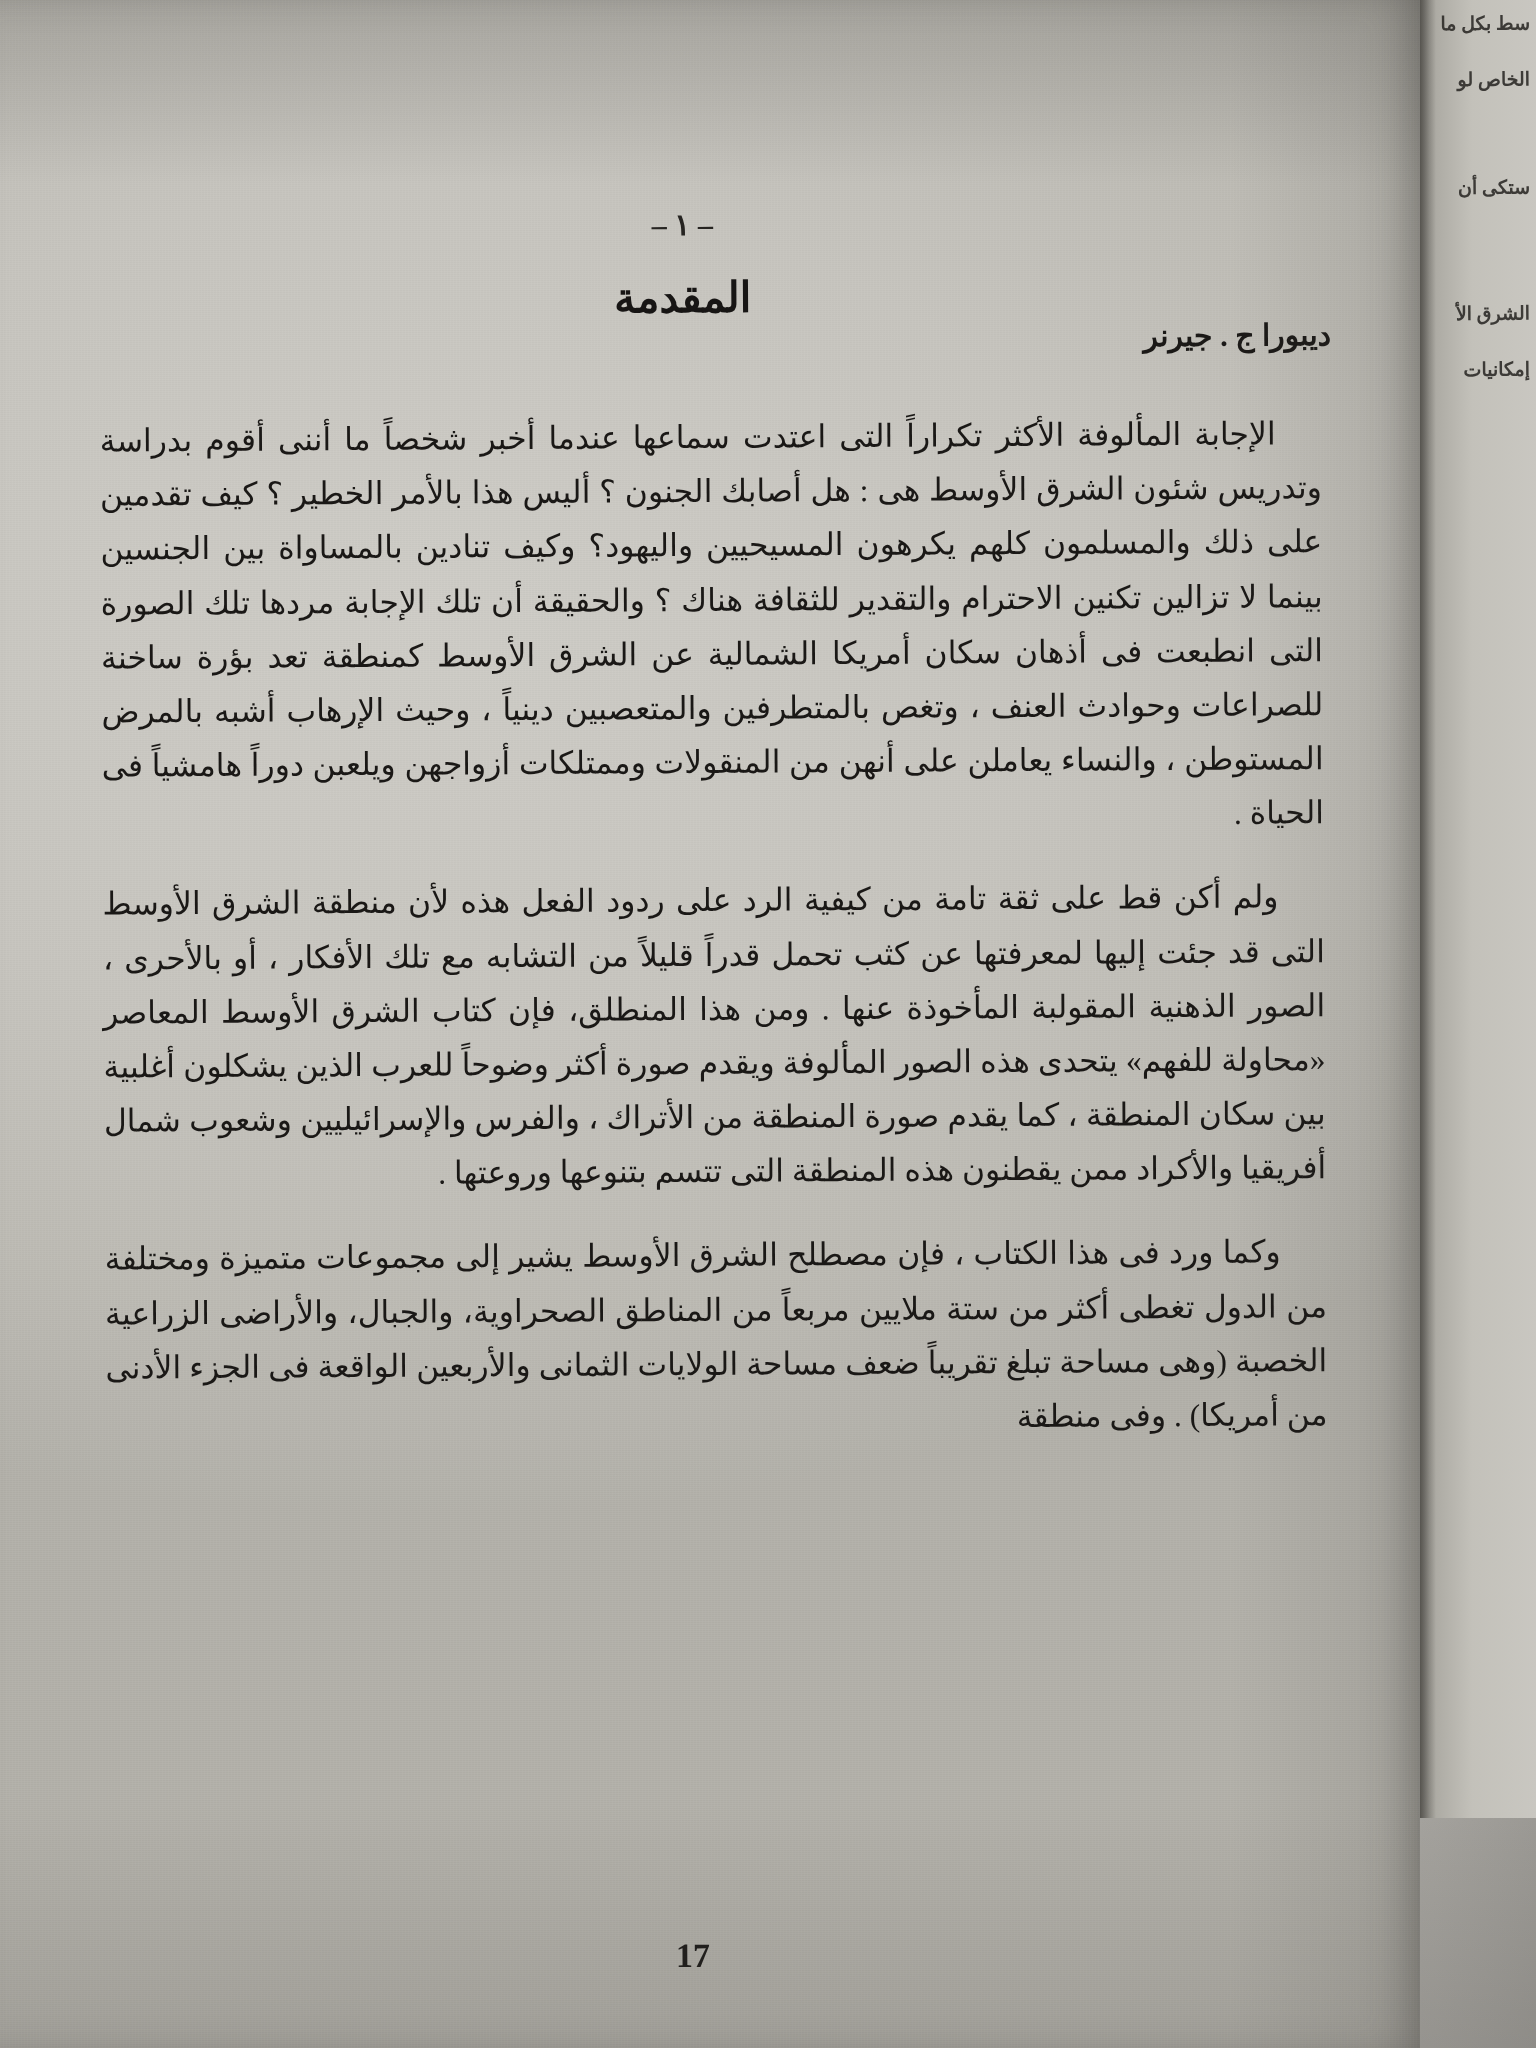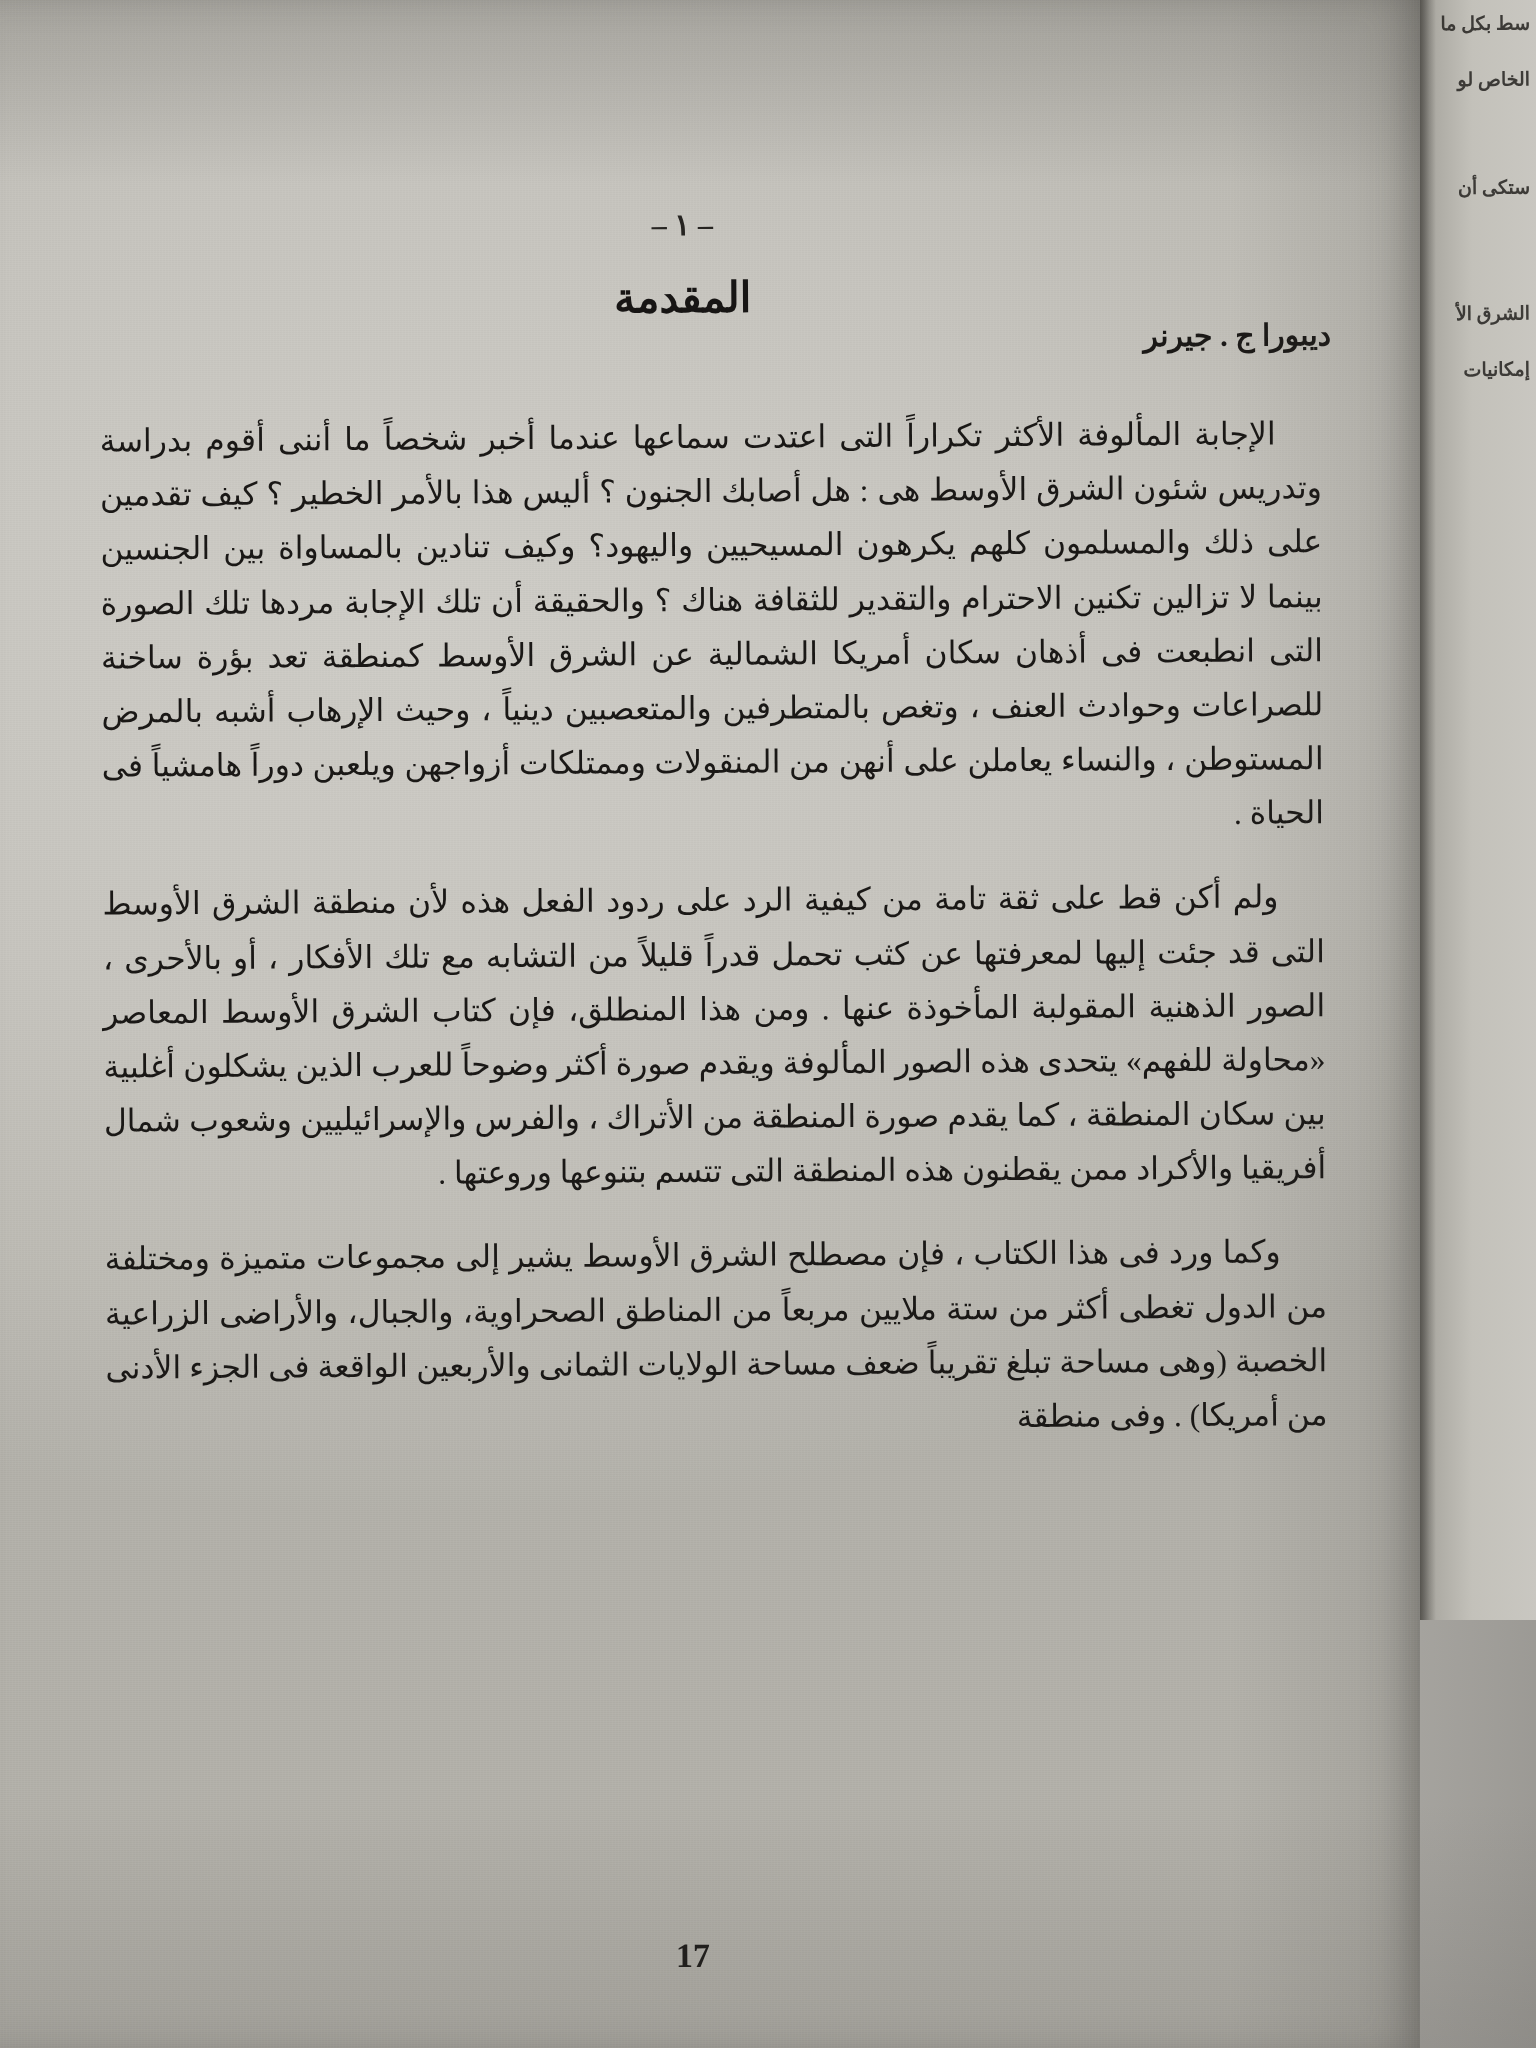--- a/index.html
+++ b/index.html
@@ -51,21 +51,21 @@
       linear-gradient(to bottom, rgba(70,68,64,0.20) 0%, rgba(0,0,0,0) 9%, rgba(0,0,0,0) 88%, rgba(70,68,64,0.16) 100%),
       linear-gradient(to right, rgba(0,0,0,0) 80%, rgba(70,68,64,0.22) 100%);
   }
 
   
   .facing-page {
     position: absolute;
     top: 0;
     right: 0;
     width: 116px;
-    height: 1620px;
+    height: 1818px;
     background: linear-gradient(to left, #c9c7c1 0%, #c3c1ba 55%, #a9a7a0 92%, #8f8d87 100%);
     overflow: hidden;
   }
   .facing-gutter {
     position: absolute;
     top: 0; left: 0;
     width: 16px; height: 100%;
     background: linear-gradient(to right, rgba(40,38,34,0.55), rgba(40,38,34,0.0));
   }
   .facing-text {

